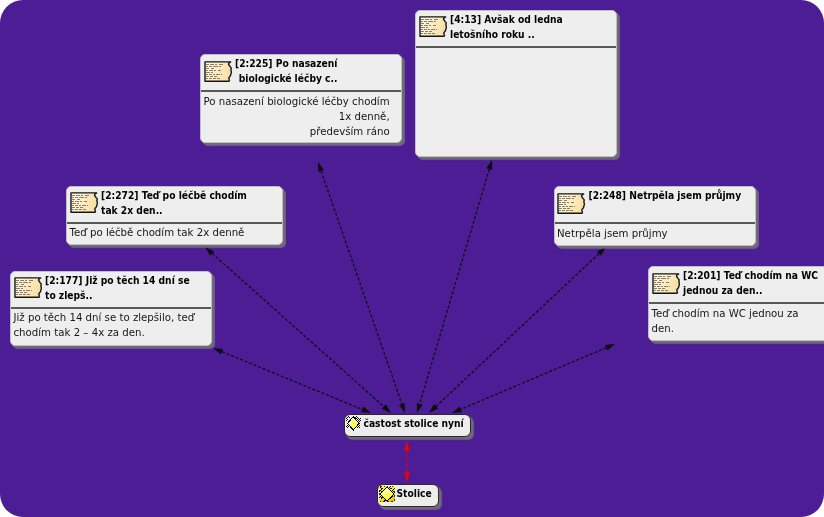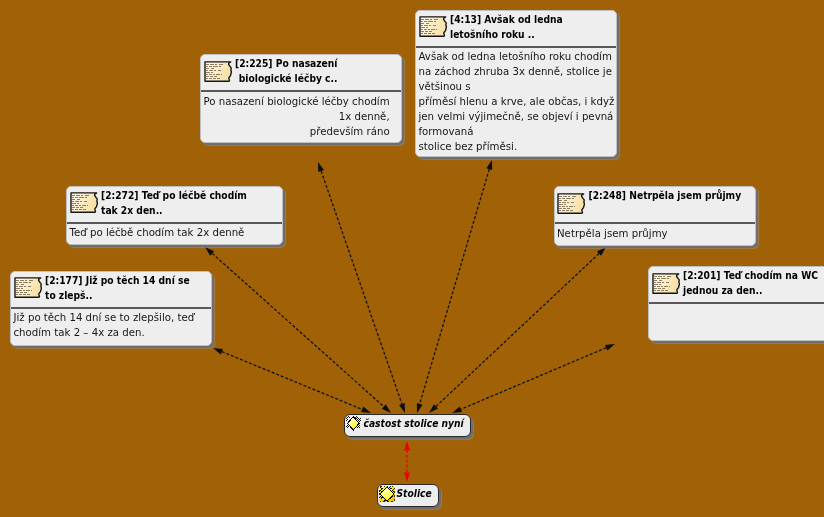--- a/index.html
+++ b/index.html
@@ -1,39 +1,39 @@
 <!DOCTYPE html>
 <html><head>
 <meta charset="utf-8">
 <style>
   html,body{margin:0;padding:0;background:#ffffff;}
   body{width:824px;height:517px;overflow:hidden;position:relative;
        font-family:"DejaVu Sans",sans-serif;}
-  #canvas{position:absolute;left:0;top:0;width:824px;height:517px;background:#a16207;}
+  #canvas{position:absolute;left:0;top:0;width:824px;height:517px;background:#4c1d95;border-radius:23px;}
   #edges{position:absolute;left:0;top:0;width:824px;height:517px;pointer-events:none;}
 
   
   .quote{position:absolute;box-sizing:border-box;
          background:#eeeeee;border:1px solid #c0c0c0;border-radius:5px;
          box-shadow:2px 2px 0 0 rgba(110,110,110,0.95), 3px 3px 1px rgba(150,150,150,0.5);overflow:hidden;}
   .qhead{position:relative;height:36px;}
   .qicon{position:absolute;left:2.8px;top:5.5px;width:28px;height:21px;display:block;}
   .qtitle{position:absolute;left:34px;top:1px;
           font-family:"DejaVu Sans Condensed","DejaVu Sans",sans-serif;
           font-weight:bold;font-size:10.2px;line-height:15px;color:#000;
           white-space:pre;}
   .qrule{position:absolute;left:0px;right:0px;top:35px;height:0;
          border-top:2px solid #595959;}
   .qbody{position:absolute;left:2.5px;top:38.5px;font-size:10.2px;line-height:15px;
          color:#161616;white-space:pre;}
 
   
   .code{position:absolute;box-sizing:border-box;display:flex;align-items:center;
         background:#ededed;border:1px solid #2b2b2b;border-radius:6px;
-        box-shadow:2px 2px 0 0 rgba(110,110,110,0.95), 3px 3px 1px rgba(150,150,150,0.5);padding:0 2px 4px 1px;font-style:italic;}
+        box-shadow:2px 2px 0 0 rgba(110,110,110,0.95), 3px 3px 1px rgba(150,150,150,0.5);padding:0 2px 4px 1px;}
   .cicon{width:16px;height:16px;flex:none;margin-right:1.5px;display:block;}
   .ctext{font-family:"DejaVu Sans Condensed","DejaVu Sans",sans-serif;
          font-weight:bold;font-size:10.2px;color:#000;white-space:nowrap;}
 </style>
 </head>
 <body>
 
 <div id="canvas">
   <svg id="edges" width="824" height="517" viewBox="0 0 824 517">
       <g>
@@ -112,27 +112,20 @@
               <rect x="2.4" y="17" width="1.9" height="1"></rect>
               <rect x="5.3" y="17" width="2.6" height="1"></rect>
               <rect x="8.9" y="17" width="3.1" height="1"></rect>
               <rect x="13.0" y="17" width="3.1" height="1"></rect>
             </g>
           </svg>
           <div class="qtitle">[4:13] Avšak od ledna
 letošního roku ..</div>
         </div>
         <div class="qrule"></div>
-        <div class="qbody">Avšak od ledna letošního roku chodím
-na záchod zhruba 3x denně, stolice je
-většinou s
-příměsí hlenu a krve, ale občas, i když
-jen velmi výjimečně, se objeví i pevná
-formovaná
-stolice bez příměsi.</div>
       </div>
       <div class="quote" id="q2225" style="left: 200px; top: 54px; width: 202px; height: 89px; text-align: right;">
         <div class="qhead">
           <svg class="qicon" viewBox="0 0 28 21" width="28" height="21">
             <defs>
               <linearGradient id="qg" x1="0" y1="0" x2="1" y2="0.25">
                 <stop offset="0" stop-color="#fffaef"></stop>
                 <stop offset="0.45" stop-color="#fcefcd"></stop>
                 <stop offset="1" stop-color="#f8e0a4"></stop>
               </linearGradient>
@@ -360,20 +353,22 @@
               <rect x="2.4" y="17" width="1.9" height="1"></rect>
               <rect x="5.3" y="17" width="2.6" height="1"></rect>
               <rect x="8.9" y="17" width="3.1" height="1"></rect>
               <rect x="13.0" y="17" width="3.1" height="1"></rect>
             </g>
           </svg>
           <div class="qtitle">[2:201] Teď chodím na WC
 jednou za den..</div>
         </div>
         <div class="qrule"></div>
+        <div class="qbody">Teď chodím na WC jednou za
+den.</div>
       </div>
       <div class="code" id="c-cast" style="left: 344px; top: 414px; width: 127px; height: 23px;">
         <svg class="cicon" viewBox="0 0 16 16" width="16" height="16" shape-rendering="crispEdges">
           <defs>
             <linearGradient id="cgo" x1="0.12" y1="0" x2="0.62" y2="1">
               <stop offset="0" stop-color="#ffffec"></stop>
               <stop offset="0.32" stop-color="#ffffb4"></stop>
               <stop offset="0.76" stop-color="#ffff2e"></stop>
               <stop offset="1" stop-color="#f4f400"></stop>
             </linearGradient>

